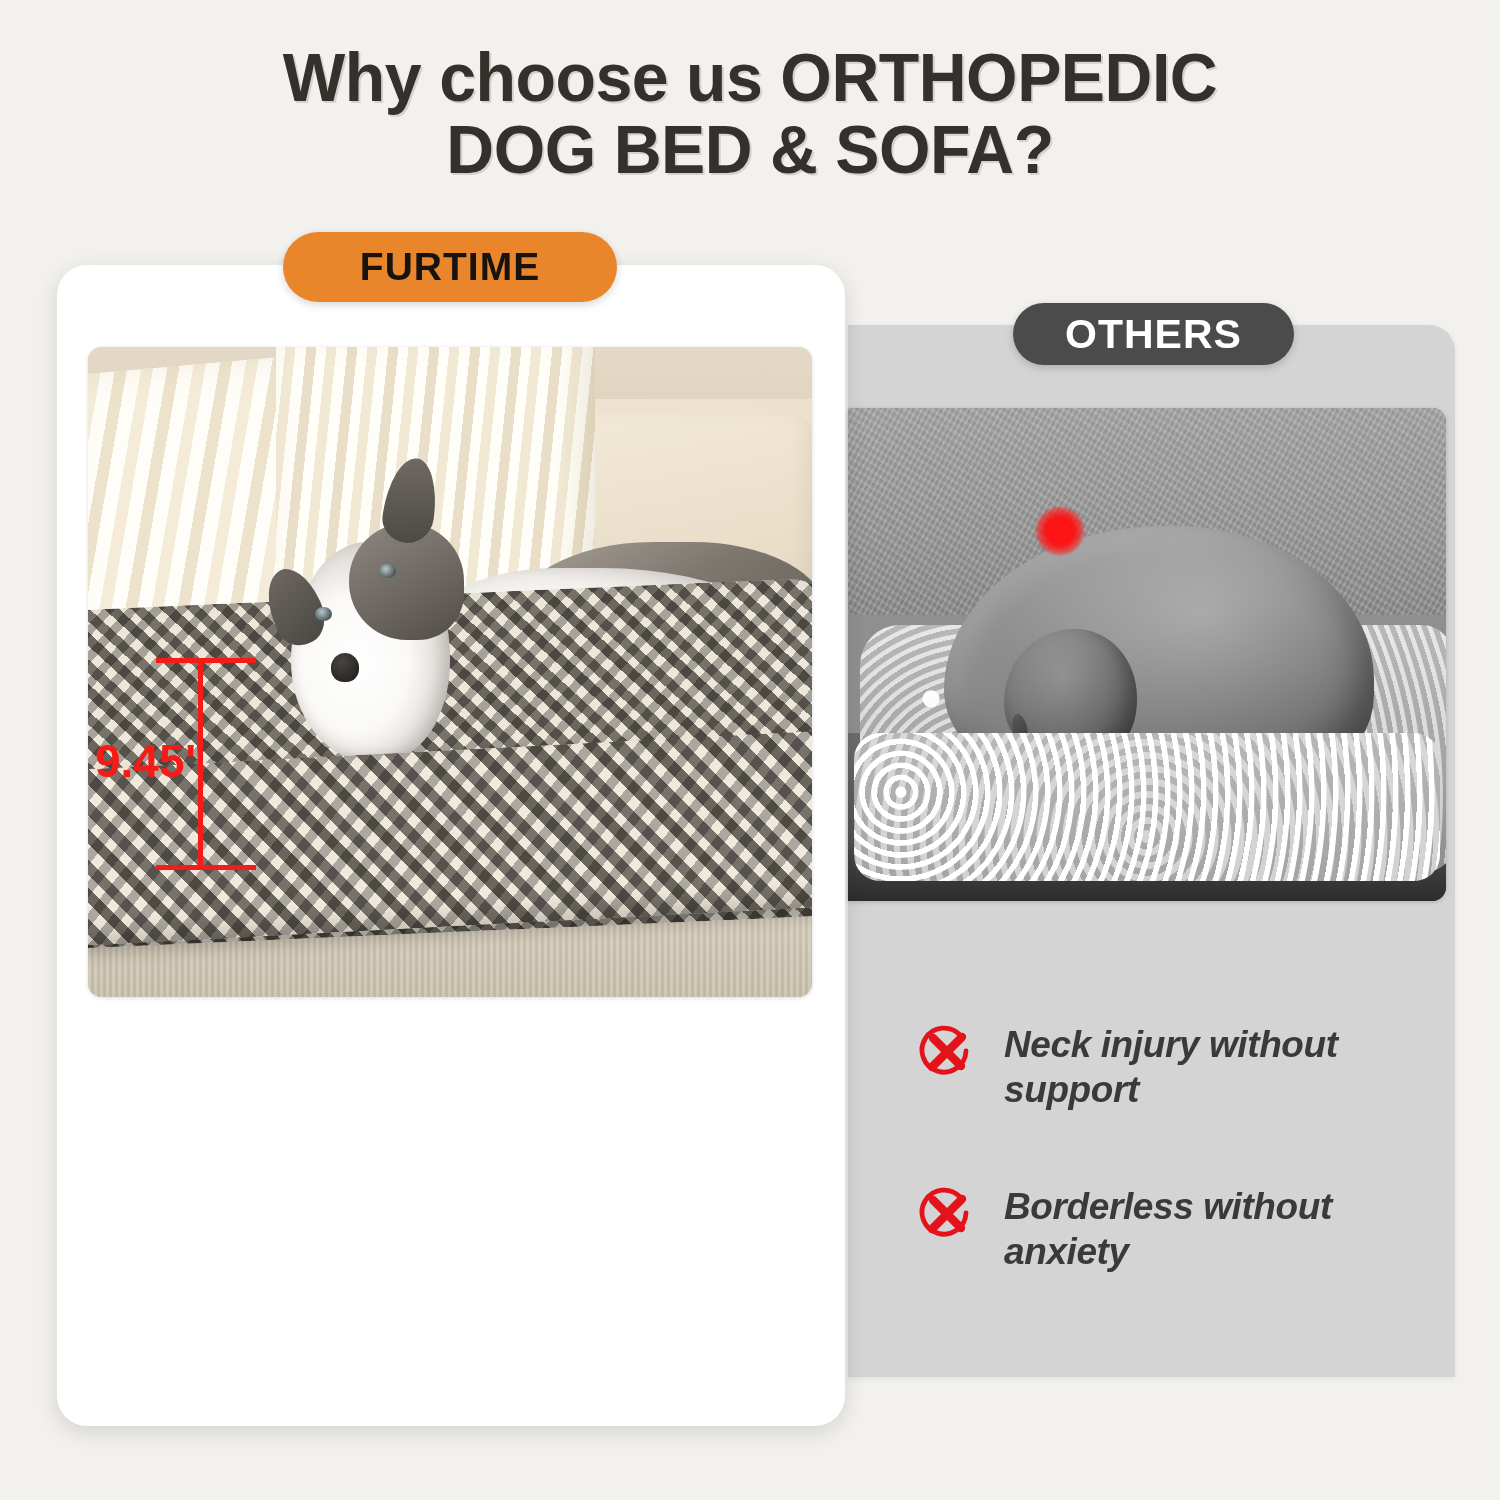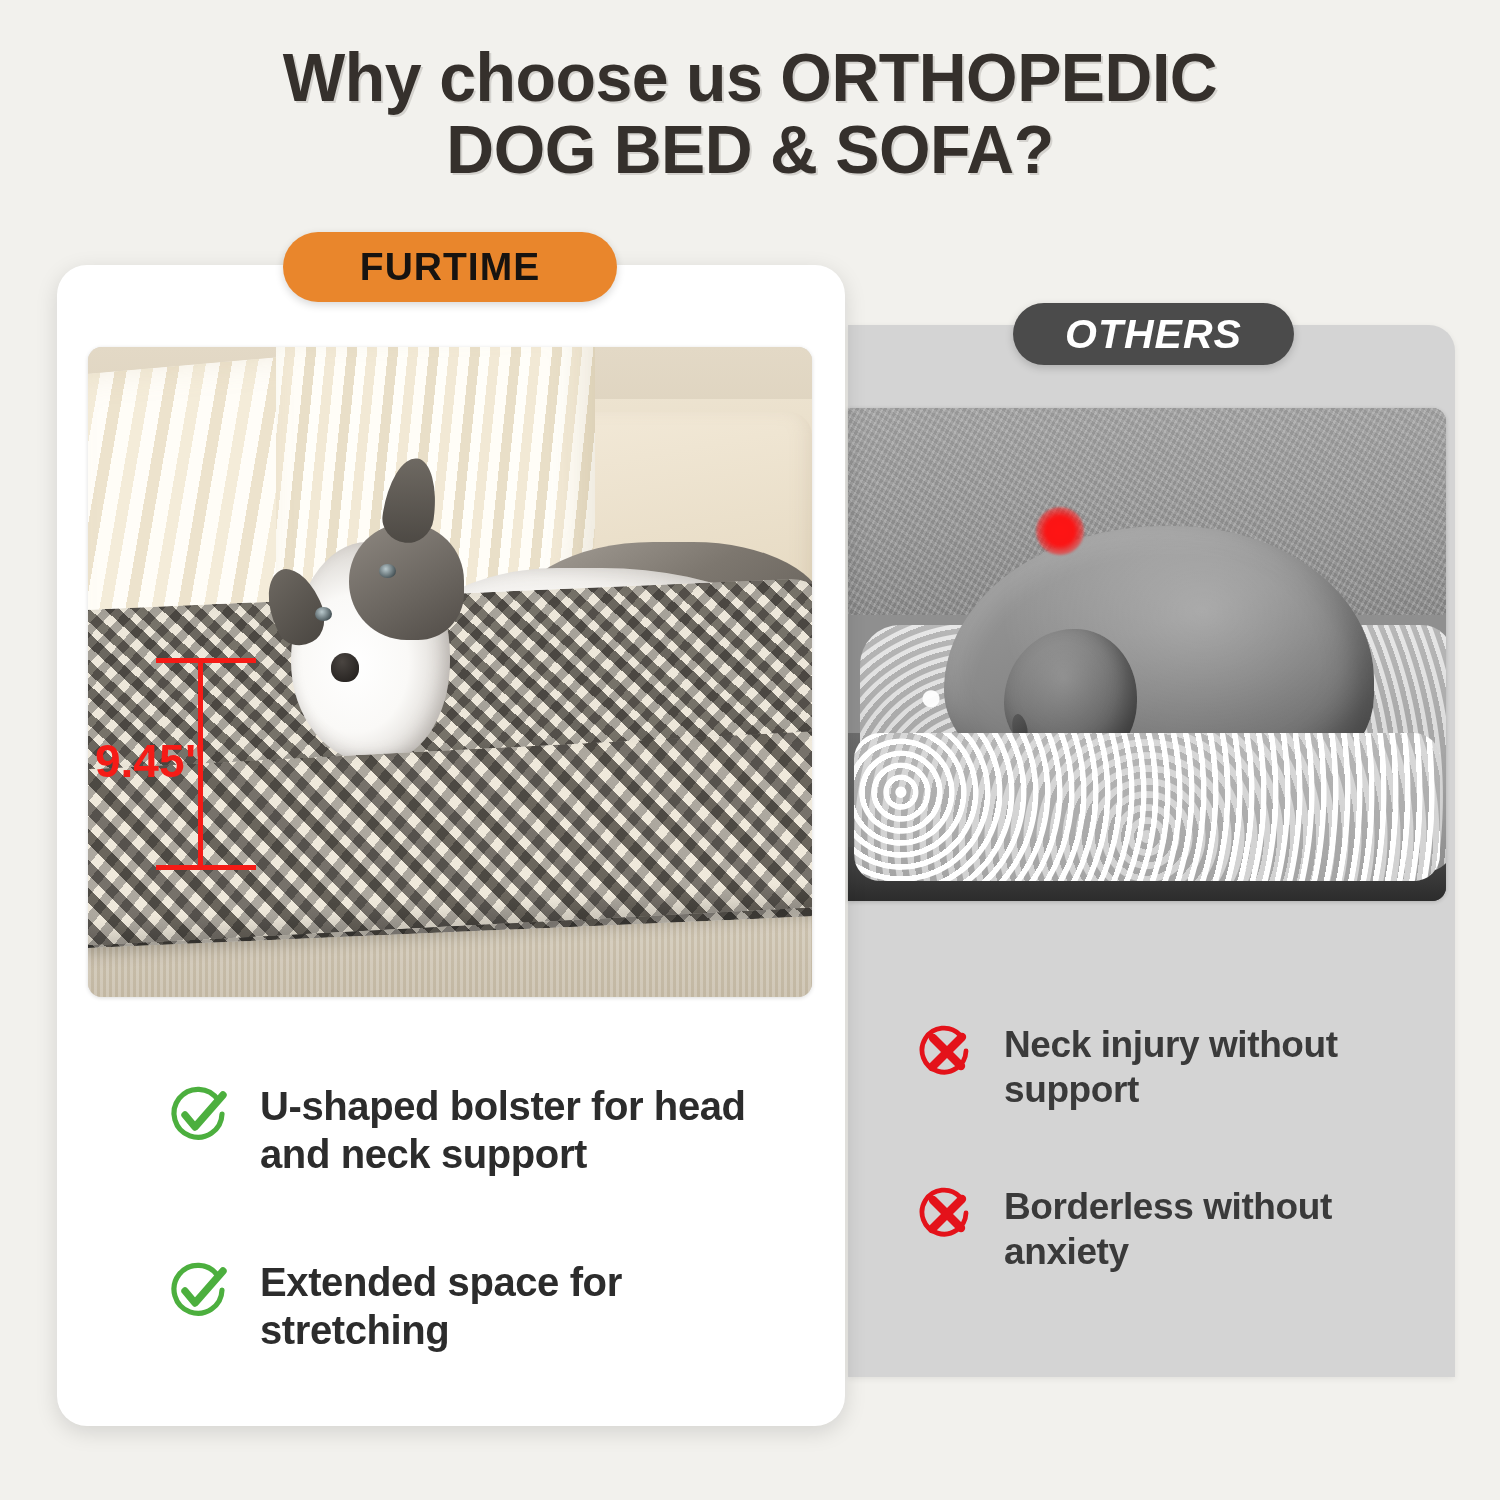--- a/index.html
+++ b/index.html
@@ -374,33 +374,33 @@
     font-size:39px;
     box-shadow:0 3px 8px rgba(0,0,0,0.16);
   }
   .badge-others {
     left:1013px; top:303px;
     width:281px; height:62px;
     background:#4B4B4B;
     color:#FFFFFF;
     font-size:41px;
     box-shadow:0 3px 8px rgba(0,0,0,0.18);
-    font-style:italic;
   }
 
   
   .feature-list-left {
     position:absolute;
     left:168px; top:1082px;
     width:600px;
   }
   .feature-list-right {
     position:absolute;
     left:918px; top:1022px;
     width:480px;
+    font-style:italic;
   }
   .feature {
     display:flex;
     align-items:flex-start;
     gap:30px;
     margin-bottom:0;
   }
   .feature-left { margin-bottom:80px; }
   .feature-right { margin-bottom:72px; }
 
@@ -482,43 +482,20 @@
   <div class="dim">
     <div class="dim-cap-top"></div>
     <div class="dim-line"></div>
     <div class="dim-cap-bottom"></div>
     <div class="dim-label">9.45"</div>
   </div>
 
   <div class="badge badge-furtime">FURTIME</div>
   <div class="badge badge-others">OTHERS</div>
 
-  <div class="feature-list-left">
-
-    <div class="feature feature-left">
-      <span class="icon-wrap">
-        <svg viewBox="0 0 62 62">
-          <path d="M50 16 A24 24 0 1 0 54 30" fill="none" stroke="#4CAF3E" stroke-width="5.2" stroke-linecap="round"></path>
-          <path d="M17 31 L27 43 L55 11" fill="none" stroke="#4CAF3E" stroke-width="7.4" stroke-linecap="round" stroke-linejoin="round"></path>
-        </svg>
-      </span>
-      <span class="feature-text">U-shaped bolster for head and neck support</span>
-    </div>
-
-    <div class="feature feature-left">
-      <span class="icon-wrap">
-        <svg viewBox="0 0 62 62">
-          <path d="M50 16 A24 24 0 1 0 54 30" fill="none" stroke="#4CAF3E" stroke-width="5.2" stroke-linecap="round"></path>
-          <path d="M17 31 L27 43 L55 11" fill="none" stroke="#4CAF3E" stroke-width="7.4" stroke-linecap="round" stroke-linejoin="round"></path>
-        </svg>
-      </span>
-      <span class="feature-text">Extended space for stretching</span>
-    </div>
-
-  </div>
 
   <div class="feature-list-right">
 
     <div class="feature feature-right">
       <span class="icon-wrap icon-wrap-sm">
         <svg viewBox="0 0 56 56">
           <path d="M42 11 A22 22 0 1 0 48 27" fill="none" stroke="#E4121A" stroke-width="4.8" stroke-linecap="round"></path>
           <path d="M15 14 L43 42" fill="none" stroke="#E4121A" stroke-width="8.4" stroke-linecap="round"></path>
           <path d="M44 13 L14 43" fill="none" stroke="#E4121A" stroke-width="8.4" stroke-linecap="round"></path>
         </svg>

